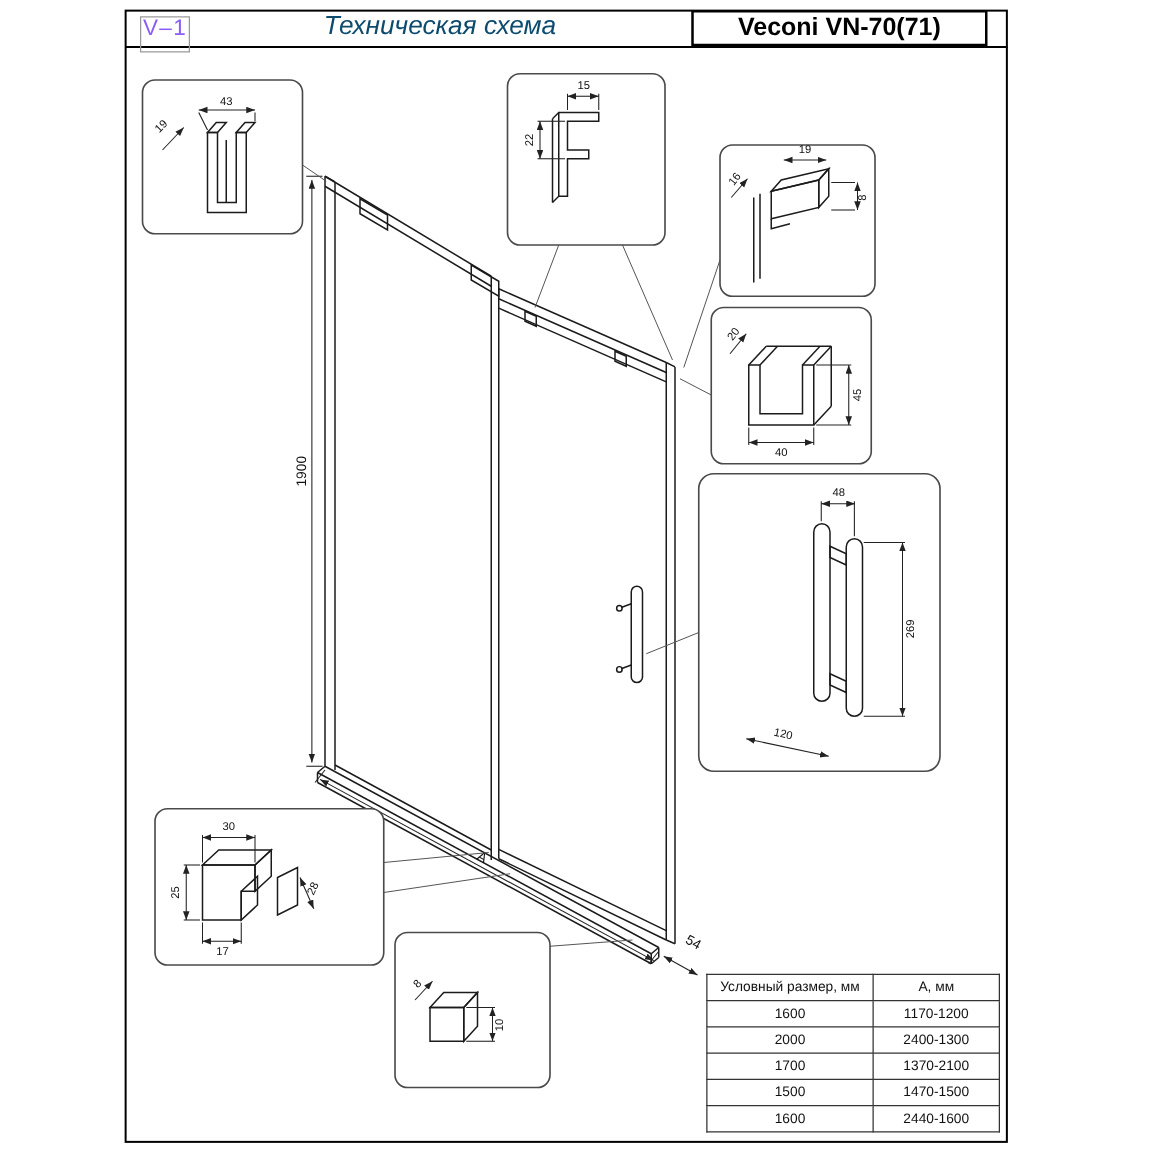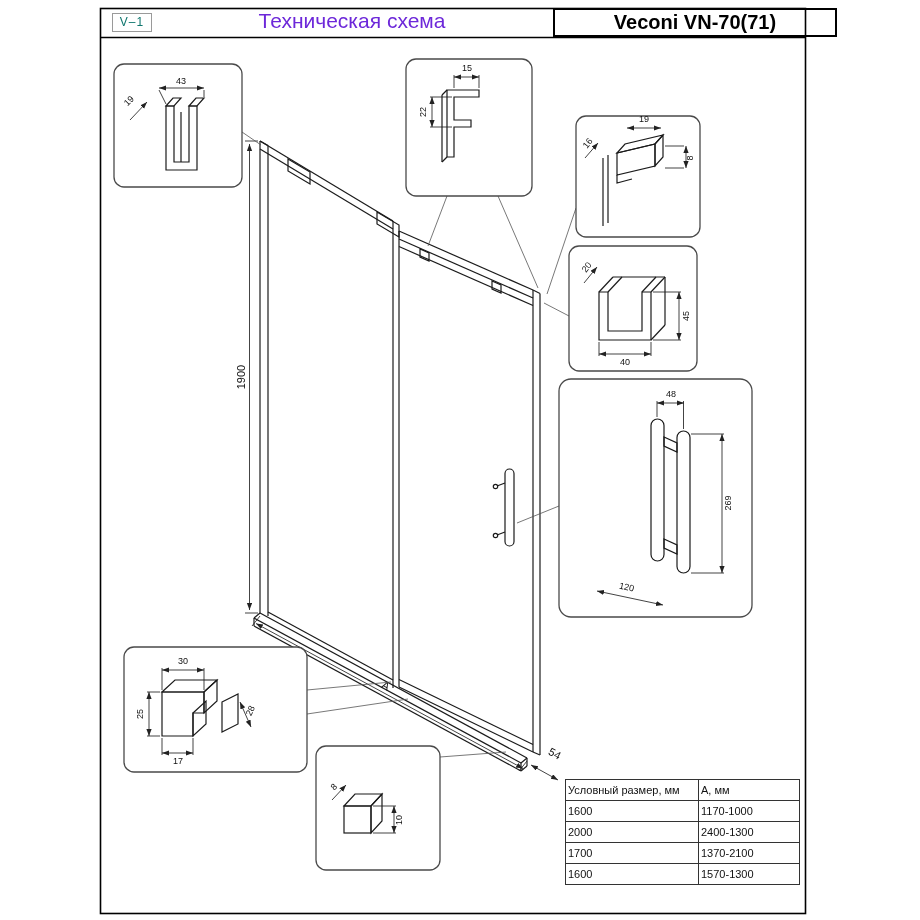--- a/index.html
+++ b/index.html
@@ -1,26 +1,26 @@
 <!DOCTYPE html>
 <html><head>
 <meta charset="utf-8">
 <style>
   html,body{margin:0;padding:0;background:#fff;}
   #sheet{position:relative;width:920px;height:920px;background:#fff;
          font-family:"Liberation Sans","DejaVu Sans",sans-serif;overflow:hidden;}
   #sheet svg{position:absolute;left:0;top:0;}
-  .hdr-code{position:absolute;left:112px;top:13px;width:40px;height:19px;border:1px solid #9a9a9a;
-            color:#0f766e;font-size:12px;line-height:17px;text-align:center;letter-spacing:1px;box-sizing:border-box;}
-  .hdr-title{position:absolute;left:152px;top:9px;width:400px;text-align:center;font-size:21px;color:#6d28d9;}
-  .hdr-product{position:absolute;left:553px;top:8px;width:284px;height:29px;border:2px solid #000;box-sizing:border-box;
+  .hdr-code{position:absolute;left:112px;top:13px;width:40px;height:29px;border:1px solid #9a9a9a;
+            color:#8b5cf6;font-size:18px;line-height:17px;text-align:center;letter-spacing:1px;box-sizing:border-box;}
+  .hdr-title{position:absolute;left:152px;top:9px;width:400px;text-align:center;font-size:21px;color:#0c4a6e;font-style:italic;}
+  .hdr-product{position:absolute;left:553px;top:8px;width:237px;height:29px;border:2px solid #000;box-sizing:border-box;
                font-size:20px;font-weight:bold;text-align:center;line-height:25px;color:#000;}
   table.sizes{position:absolute;left:565px;top:779px;width:235px;border-collapse:collapse;
               font-size:11px;color:#111;table-layout:fixed;}
-  table.sizes td,table.sizes th{border:1px solid #333;height:20px;text-align:left;font-weight:normal;padding:0 2px;
+  table.sizes td,table.sizes th{border:1px solid #333;height:20px;text-align:center;font-weight:normal;padding:0 2px;
               overflow:hidden;white-space:nowrap;}
   table.sizes th.c1,table.sizes td.c1{width:128px;}
   svg text{font-family:"Liberation Sans","DejaVu Sans",sans-serif;fill:#111;}
   .dtxt{font-size:9px;}
   .mtxt{font-size:11px;}
   .co{fill:#ffffff;stroke:#4a4a4a;stroke-width:1.3;}
   .ln{stroke:#1b1b1b;stroke-width:1.2;fill:none;}
   .dim{stroke:#222;stroke-width:0.85;fill:none;}
   .ldr{stroke:#555;stroke-width:0.8;fill:none;}
 </style>
@@ -274,29 +274,33 @@
   <div class="hdr-product">Veconi VN-70(71)</div>
 
   <table class="sizes">
     <tbody>
       <tr>
         <th class="c1">Условный размер, мм</th>
         <th>А, мм</th>
       </tr>
       <tr>
         <td class="c1">1600</td>
-        <td>1170-1000</td>
+        <td>1170-1200</td>
       </tr>
       <tr>
         <td class="c1">2000</td>
         <td>2400-1300</td>
       </tr>
       <tr>
         <td class="c1">1700</td>
         <td>1370-2100</td>
       </tr>
       <tr>
+        <td class="c1">1500</td>
+        <td>1470-1500</td>
+      </tr>
+      <tr>
         <td class="c1">1600</td>
-        <td>1570-1300</td>
+        <td>2440-1600</td>
       </tr>
     </tbody>
   </table>
 </div>
 
 </body></html>

